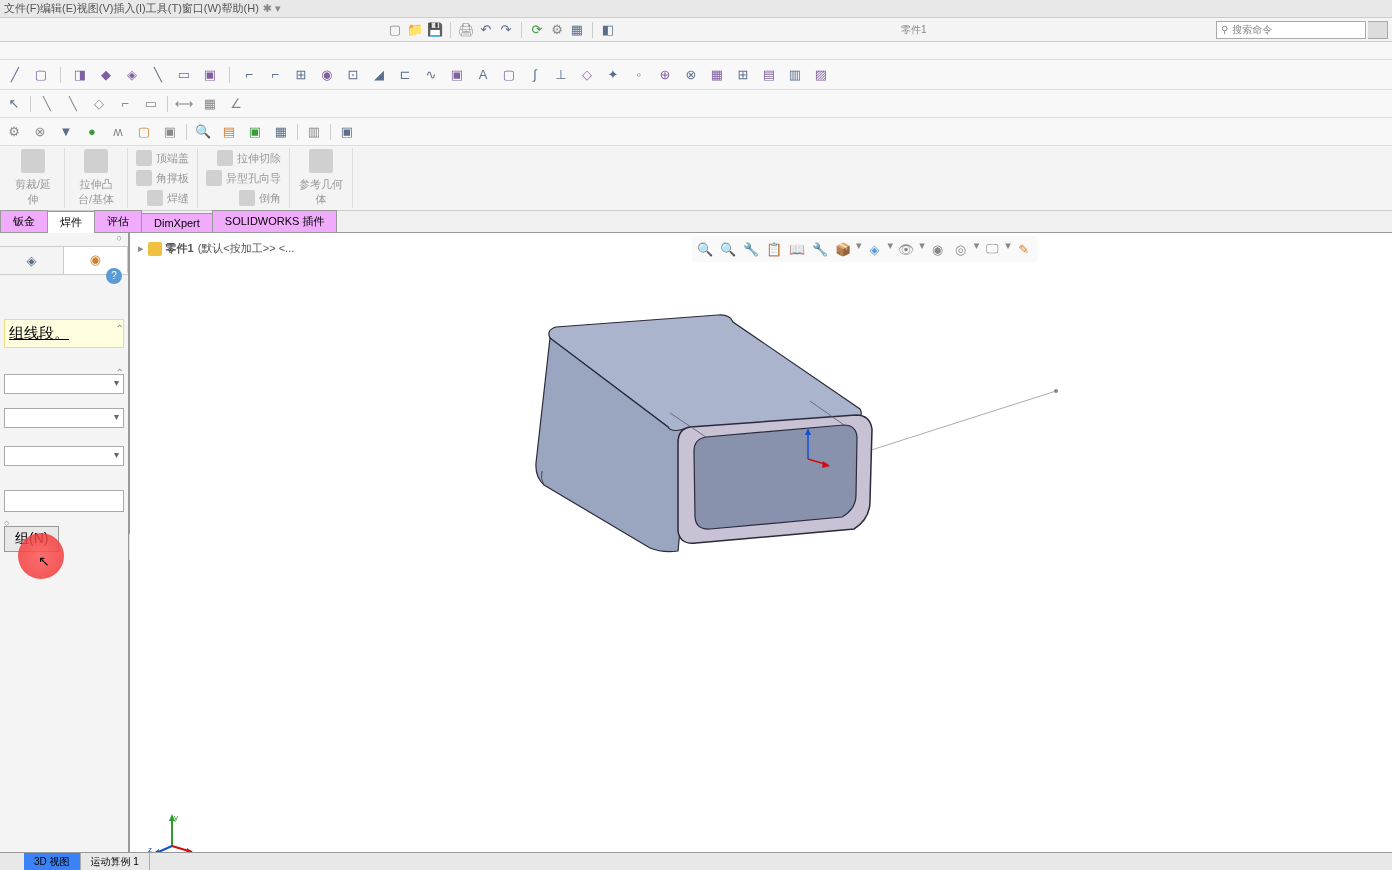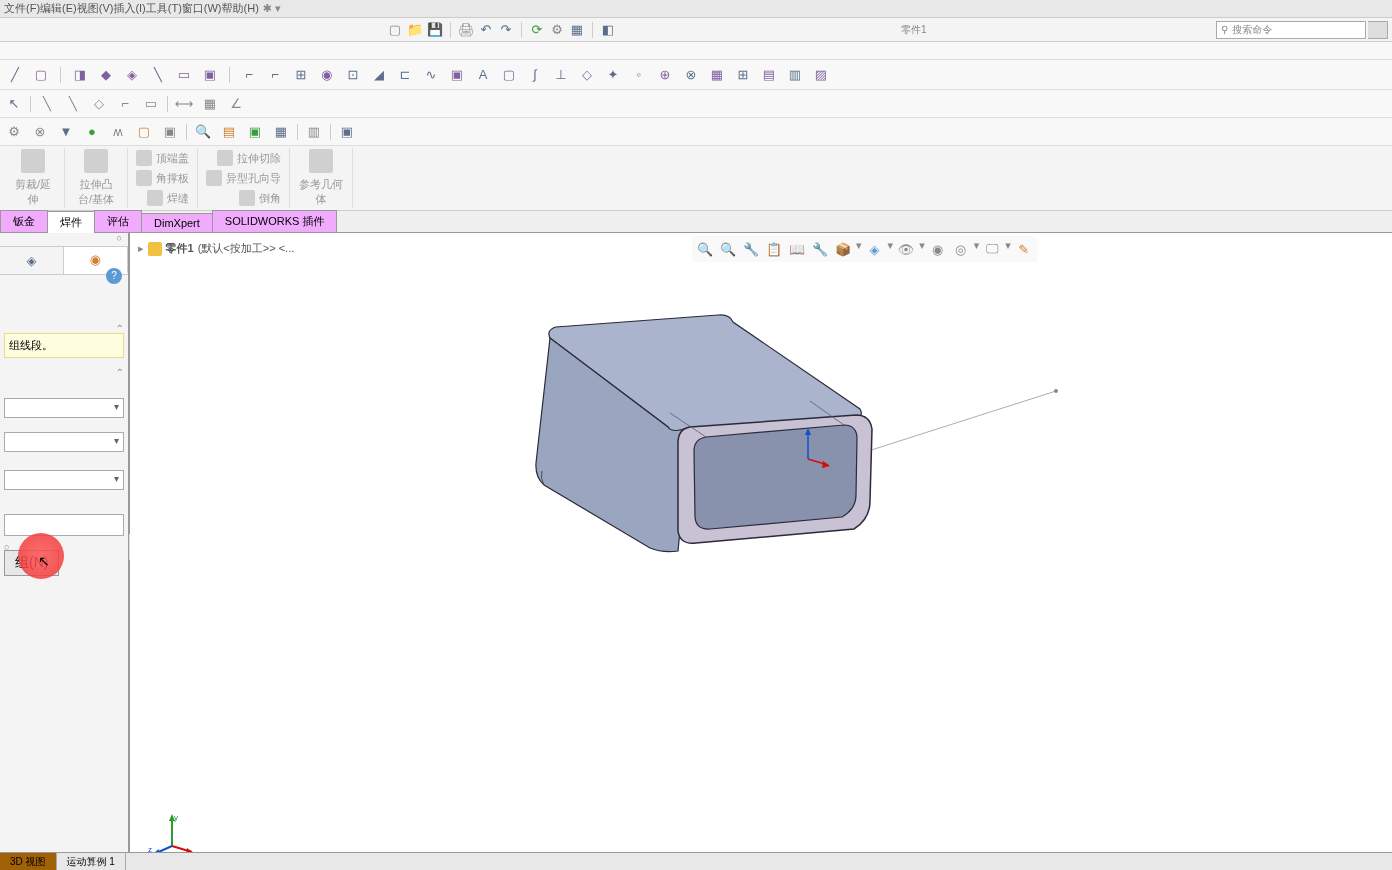--- a/index.html
+++ b/index.html
@@ -39,41 +39,41 @@
 
 
 .main { display: flex; height: 655px; }
 .panel { width: 130px; background: #f4f4f4; border-right: 2px solid #999; display: flex; flex-direction: column; position: relative; }
 .panel-tabs { height: 28px; display: flex; border-bottom: 1px solid #ccc; }
 .panel-tab { flex: 1; display: flex; align-items: center; justify-content: center; border-right: 1px solid #ccc; cursor: pointer; }
 .panel-tab.active { background: #fff; border-bottom: 2px solid #fff; }
 .panel-body { flex: 1; padding: 4px; position: relative; }
 .help-q { position: absolute; right: 6px; top: 35px; width: 16px; height: 16px; background: #5b9bd5; color: #fff; border-radius: 50%; text-align: center; line-height: 16px; font-size: 10px; cursor: pointer; }
 .collapse-arrow { position: absolute; right: 4px; color: #888; cursor: pointer; font-size: 10px; }
-.yellow-row { background: #fffde0; padding: 4px; margin: 16px 0; font-size: 11px; border: 1px solid #e8e080; }
+.yellow-row { background: #fffde0; padding: 4px; margin: 2px 0; font-size: 15px; border: 1px solid #e8e080; text-decoration: underline; }
 .dropdown { width: 100%; height: 20px; border: 1px solid #aaa; background: #fff; margin: 6px 0; font-size: 10px; position: relative; }
 .dropdown::after { content: '▾'; position: absolute; right: 4px; top: 2px; color: #666; }
 .input-field { width: 100%; height: 22px; border: 1px solid #aaa; background: #fff; margin: 6px 0; }
 .panel-btn { padding: 3px 10px; background: #e8e8e8; border: 1px solid #999; font-size: 14px; cursor: pointer; text-align: center; }
 .red-circle { position: absolute; left: 18px; top: 258px; width: 46px; height: 46px; background: radial-gradient(circle, #f55 0%, #e33 100%); border-radius: 50%; opacity: 0.85; }
 .cursor-arrow { position: absolute; left: 38px; top: 278px; font-size: 14px; color: #000; z-index: 10; }
 .splitter-handle { position: absolute; right: -8px; top: 300px; width: 8px; height: 28px; background: #e0e0e0; border: 1px solid #999; border-radius: 0 4px 4px 0; cursor: ew-resize; }
 
 
 .viewport { flex: 1; background: #fff; position: relative; overflow: hidden; }
 .breadcrumb { position: absolute; left: 8px; top: 8px; display: flex; align-items: center; gap: 4px; font-size: 11px; color: #555; }
 .bc-icon { width: 14px; height: 14px; background: #f0c040; border-radius: 2px; }
 .view-toolbar { position: absolute; left: 50%; top: 3px; transform: translateX(-20%); display: flex; gap: 3px; background: rgba(248,248,248,0.9); padding: 3px; border-radius: 3px; }
 .view-toolbar .vb { width: 20px; height: 20px; cursor: pointer; display: flex; align-items: center; justify-content: center; }
 .triad { position: absolute; left: 18px; bottom: 30px; width: 48px; height: 48px; }
 
 
 .bottom-tabs { position: absolute; bottom: 0; left: 0; right: 0; height: 18px; background: #e8e8e8; border-top: 1px solid #999; display: flex; align-items: center; font-size: 10px; }
 .btab { padding: 2px 10px; border-right: 1px solid #aaa; cursor: pointer; }
-.btab.active { background: #a16207; }
+.btab.active { background: #3b82f6; margin-left: 24px; }
 
 
 .ico { font-size: 13px; color: #5b6f8c; }
 .ico.purple { color: #8060a0; }
 .ico.green { color: #3a9d3a; }
 .ico.orange { color: #d08030; }
 .ico.gray { color: #888; }
 </style>
 </head>
 <body>

